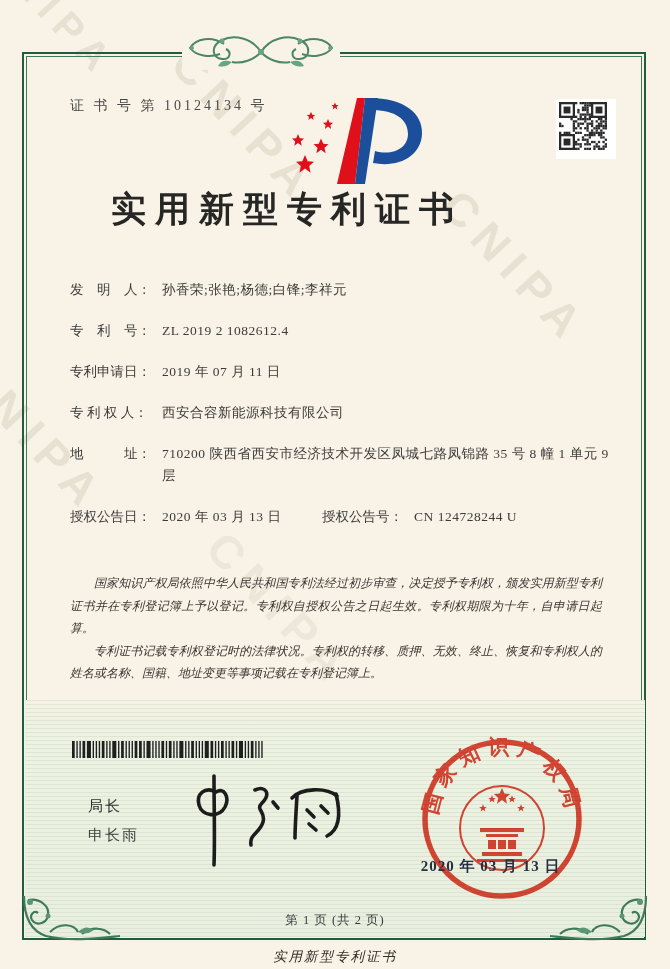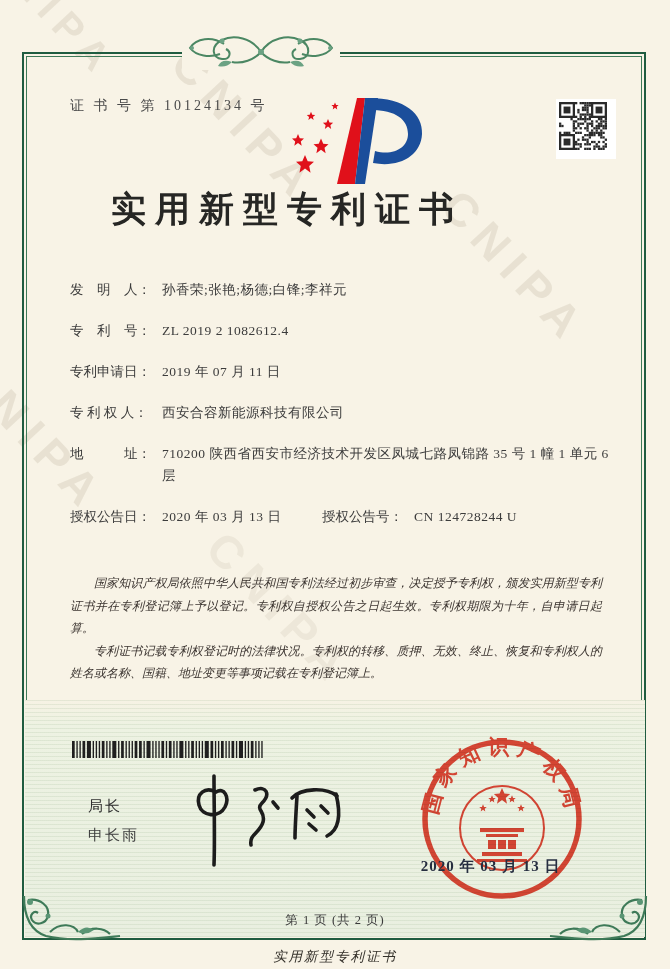--- a/index.html
+++ b/index.html
@@ -333,21 +333,21 @@
     <div class="frow">
       <span class="flabel">专利申请日：</span>
       <span class="fvalue">2019 年 07 月 11 日</span>
     </div>
     <div class="frow">
       <span class="flabel">专 利 权 人：</span>
       <span class="fvalue">西安合容新能源科技有限公司</span>
     </div>
     <div class="frow">
       <span class="flabel">地　　　址：</span>
-      <span class="fvalue">710200 陕西省西安市经济技术开发区凤城七路凤锦路 35 号 1 幢 1 单元 6 层</span>
+      <span class="fvalue">710200 陕西省西安市经济技术开发区凤城七路凤锦路 35 号 8 幢 1 单元 9 层</span>
     </div>
     <div class="frow grant">
       <span class="flabel">授权公告日：</span>
       <span class="fvalue">2020 年 03 月 13 日</span>
       <span class="fpair2">
         <span class="flabel">授权公告号：</span>
         <span class="fvalue">CN 124728244 U</span>
       </span>
     </div>
   </div>

